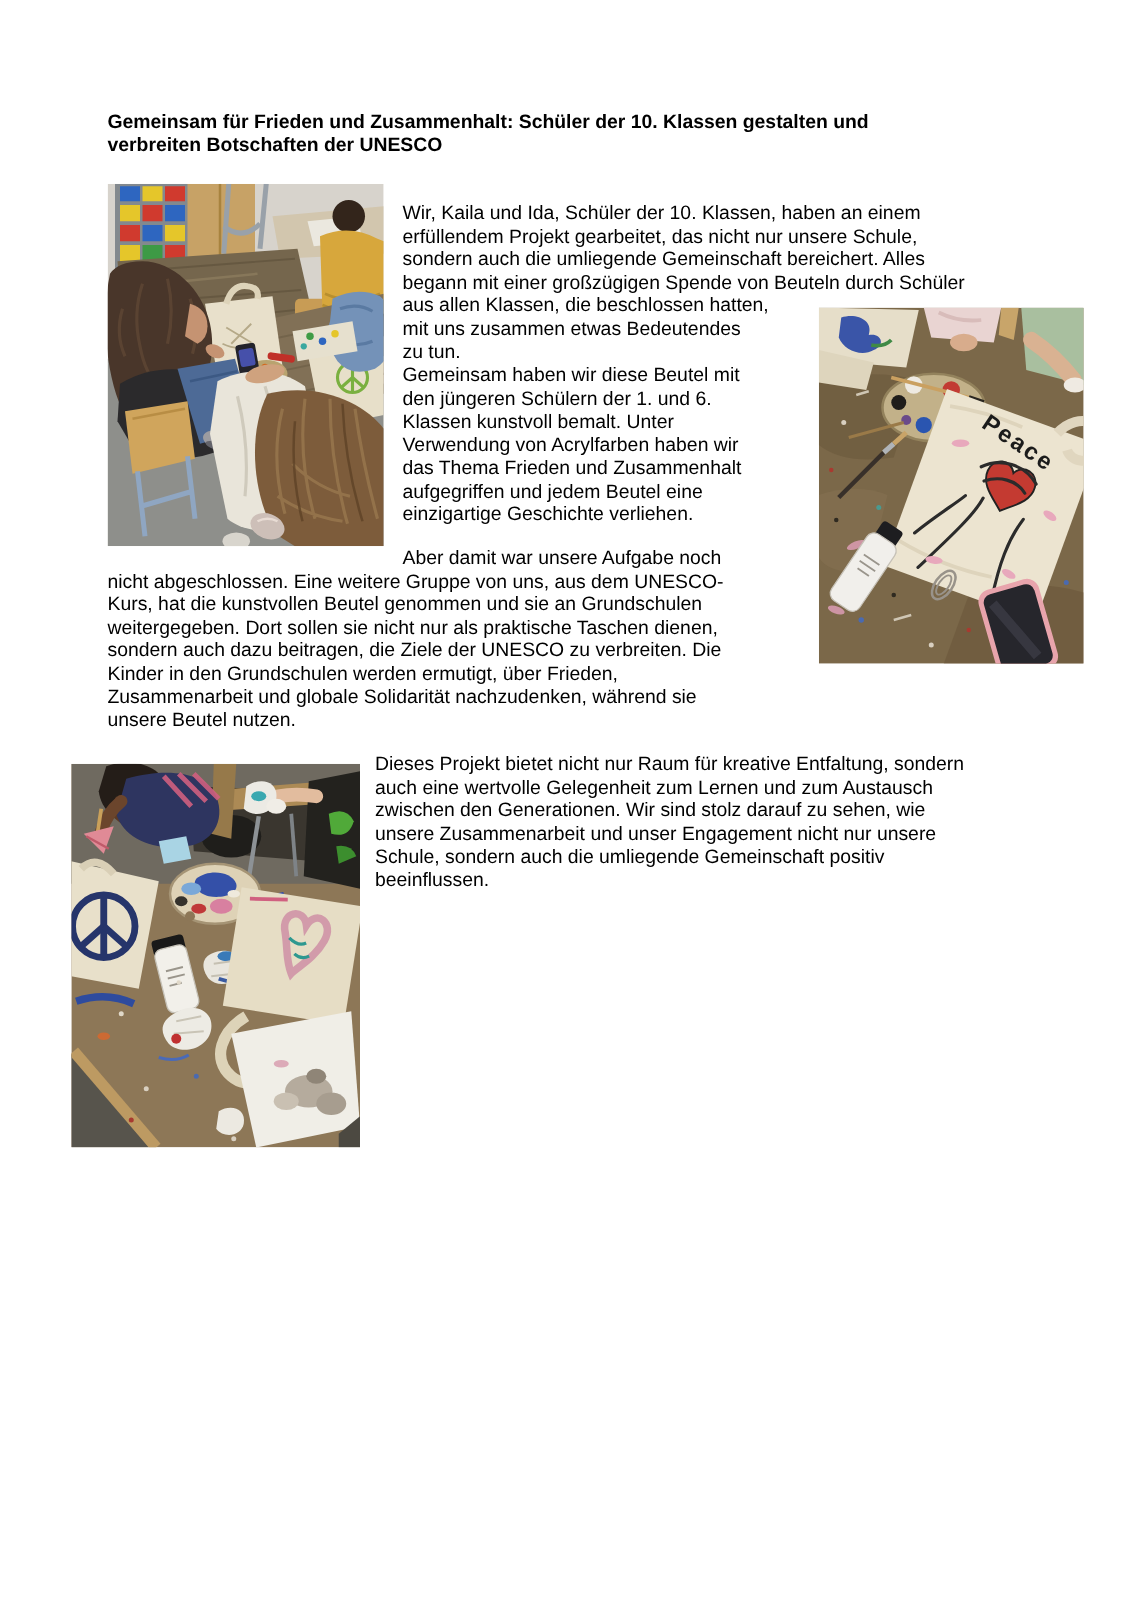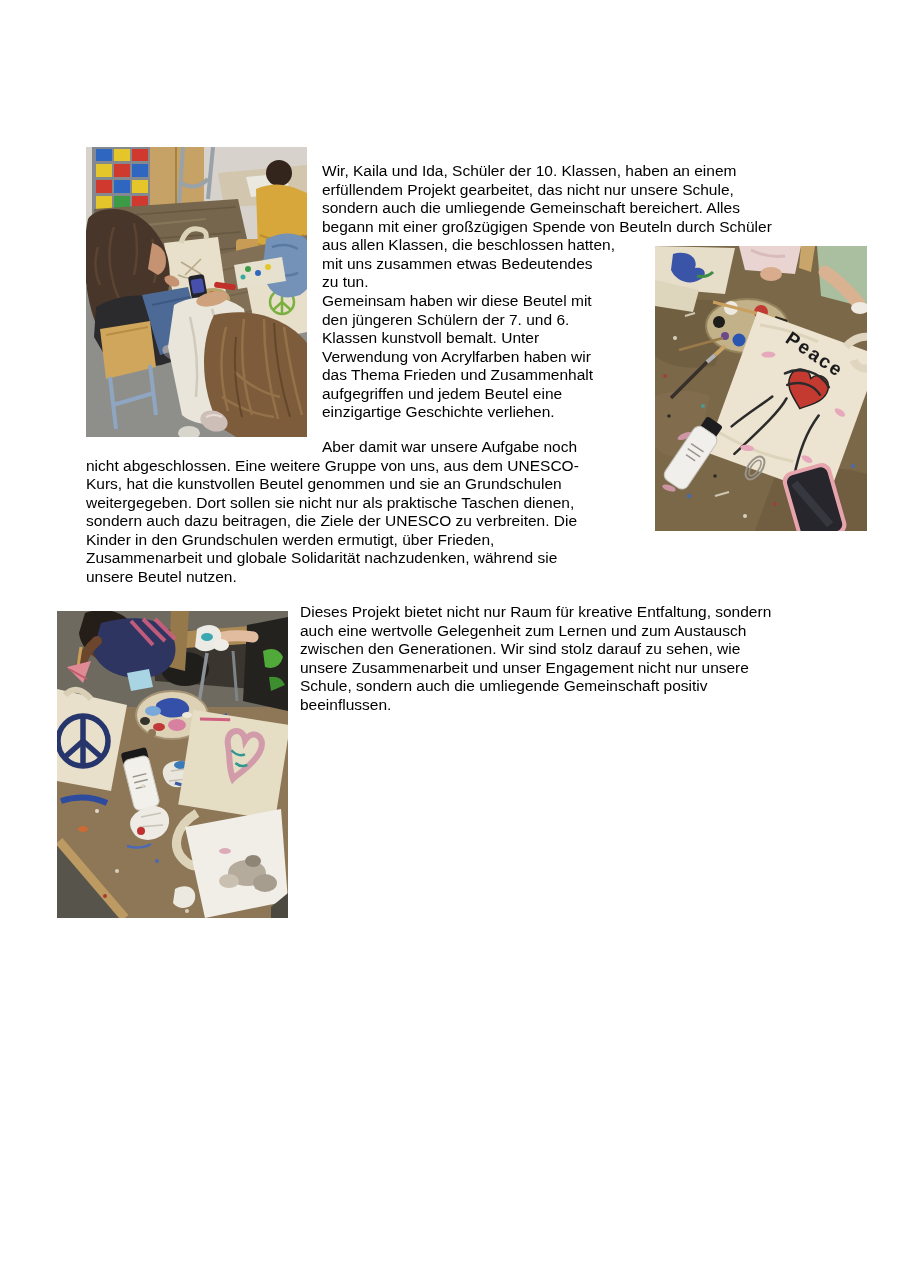--- a/index.html
+++ b/index.html
@@ -10,20 +10,22 @@
   .title{font-weight:bold;}
   .p3{text-indent:236px;}
   .photo{position:absolute;overflow:hidden;}
   .photo svg{display:block;width:100%;height:100%;}
 </style>
 </head>
 <body>
 
 <div class="page">
 
+  <div class="tblock title" style="left:86px;top:89px;width:720px;">Gemeinsam für Frieden und Zusammenhalt: Schüler der 10. Klassen gestalten und
+verbreiten Botschaften der UNESCO</div>
 
   <div class="photo" style="left:86px;top:147px;width:221px;height:290px;">
     <svg viewBox="0 0 221 290" preserveAspectRatio="none">
       <rect width="221" height="290" fill="#d7d3cc"></rect>
       <polygon points="0,140 70,130 221,160 221,290 0,290" fill="#8e8f8b"></polygon>
       <rect x="62" y="0" width="56" height="62" fill="#c7a266"></rect>
       <line x1="90" y1="0" x2="90" y2="62" stroke="#a8833f" stroke-width="2"></line>
       <rect x="6" y="0" width="58" height="100" fill="#83898e"></rect>
       <rect x="10" y="2" width="16" height="12" fill="#2e66c0"></rect>
         <rect x="28" y="2" width="16" height="12" fill="#e5c62a"></rect>
@@ -270,21 +272,21 @@
 
   <div class="tblock" style="left:322px;top:146px;width:560px;margin-top:16px;">Wir, Kaila und Ida, Schüler der 10. Klassen, haben an einem
 erfüllendem Projekt gearbeitet, das nicht nur unsere Schule,
 sondern auch die umliegende Gemeinschaft bereichert. Alles
 begann mit einer großzügigen Spende von Beuteln durch Schüler
 aus allen Klassen, die beschlossen hatten,
 mit uns zusammen etwas Bedeutendes
 zu tun.</div>
 
   <div class="tblock" style="left:322px;top:292px;width:400px;">Gemeinsam haben wir diese Beutel mit
-den jüngeren Schülern der 7. und 6.
+den jüngeren Schülern der 1. und 6.
 Klassen kunstvoll bemalt. Unter
 Verwendung von Acrylfarben haben wir
 das Thema Frieden und Zusammenhalt
 aufgegriffen und jedem Beutel eine
 einzigartige Geschichte verliehen.</div>
 
   <div class="tblock p3" style="left:86px;top:438px;width:620px;">Aber damit war unsere Aufgabe noch
 nicht abgeschlossen. Eine weitere Gruppe von uns, aus dem UNESCO-
 Kurs, hat die kunstvollen Beutel genommen und sie an Grundschulen
 weitergegeben. Dort sollen sie nicht nur als praktische Taschen dienen,

